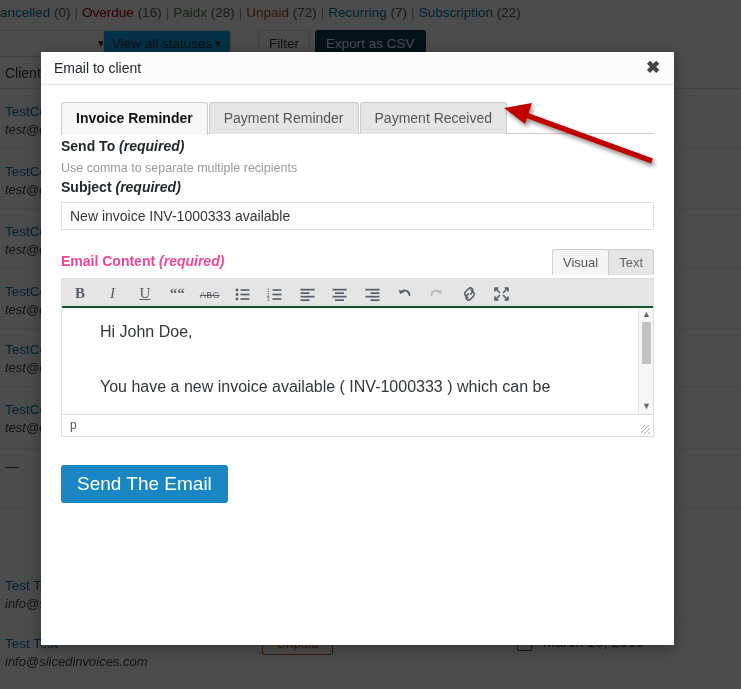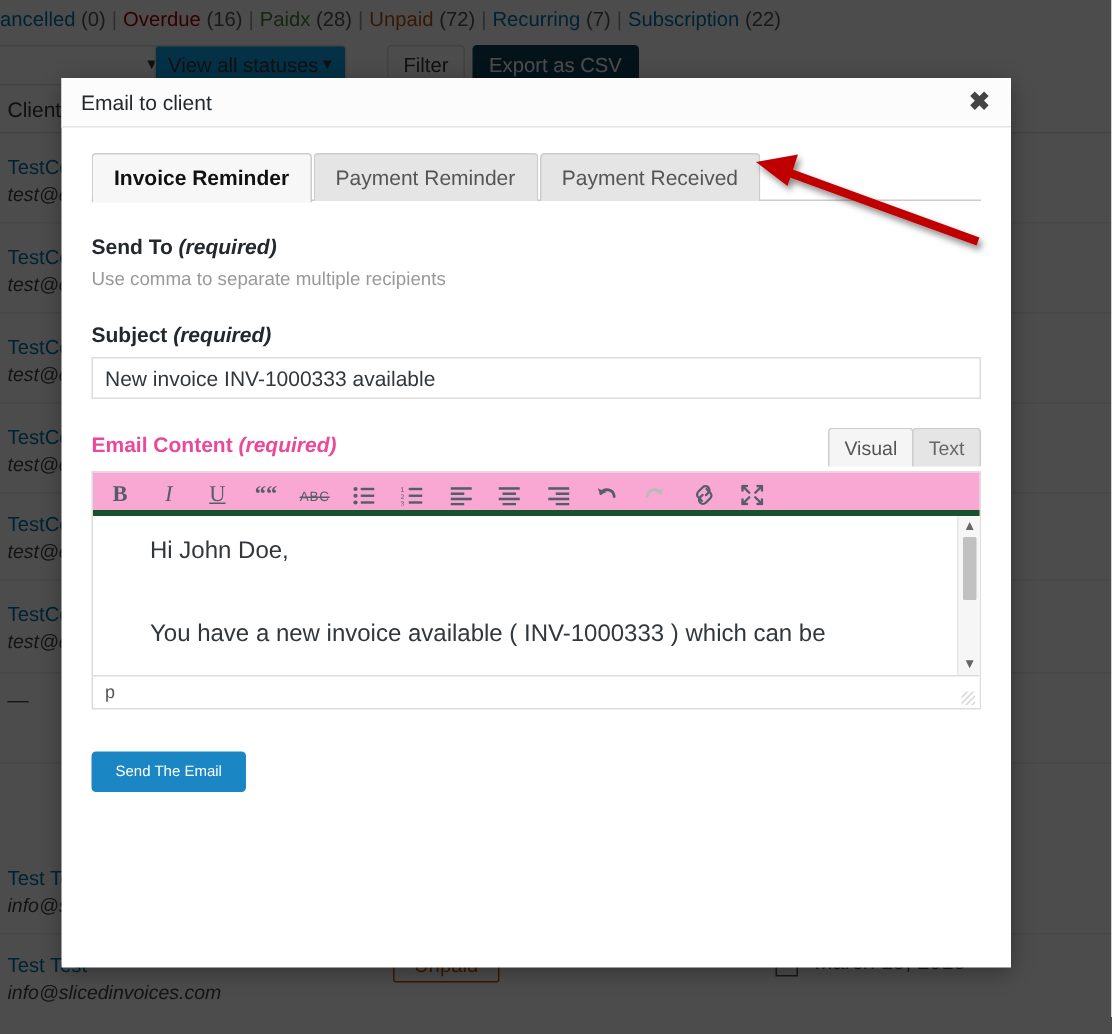--- a/index.html
+++ b/index.html
@@ -143,21 +143,21 @@
   .tab.active {
     background: #f7f7f7;
     color: #111;
     font-weight: bold;
     height: 33px;
     margin-bottom: -1px;
   }
 
   
   .field-label {
-    margin-top: 22px; margin-bottom: 7px;
+    margin-top: 4px; margin-bottom: 7px;
     font-size: 14px; color: #23282d; font-weight: bold;
   }
   .field-label em { font-style: italic; font-weight: bold; }
   .text-input {
     display: block; width: 100%; height: 28px;
     border: 1px solid #ddd; background: #fff;
     font-family: "Liberation Sans", sans-serif;
     font-size: 14px; color: #32373c;
     padding: 0 8px; outline: none; border-radius: 0;
   }
@@ -171,22 +171,22 @@
     display: inline-block; height: 26px; line-height: 25px;
     padding: 0 10px; font-size: 13px; color: #666;
     border: 1px solid #ccc; border-bottom: none;
     background: #e5e5e5; cursor: pointer;
     border-radius: 3px 3px 0 0; margin-left: -1px;
   }
   .vt-tab.active { background: #f5f5f5; color: #555; }
 
   .editor-box { border: 1px solid #ddd; background: #fff; }
   .editor-toolbar {
-    height: 29px; background: #f9a8d4;
-    border-bottom: 4px solid #14532d;
+    height: 29px; background: #e5e5e5;
+    border-bottom: 2px solid #14532d;
     padding: 0 4px; white-space: nowrap;
   }
   .tbtn {
     display: inline-block; width: 28px; height: 28px;
     line-height: 28px; text-align: center;
     color: #555e68; font-size: 14px; cursor: pointer;
     vertical-align: top;
   }
   .tbtn svg { vertical-align: middle; }
   .tbtn.dim { color: #bbb; }
@@ -227,21 +227,21 @@
   .resize-grip {
     position: absolute; right: 3px; bottom: 2px; width: 9px; height: 9px;
     background-image:
       linear-gradient(135deg, transparent 46%, #aaa 46%, #aaa 56%, transparent 56%);
     background-size: 4px 4px;
   }
 
   .send-btn {
     display: inline-block; margin-top: 28px;
     background: #1a86c4; color: #fff;
-    font-size: 10px; padding: 8px 16px;
+    font-size: 19px; padding: 8px 16px;
     border: none; border-radius: 3px; cursor: pointer;
     font-family: "Liberation Sans", sans-serif;
   }
 
   
   .annot-arrow { position: absolute; left: 0; top: 0; width: 741px; height: 689px; pointer-events: none; }
 </style>
 </head>
 <body>
 

